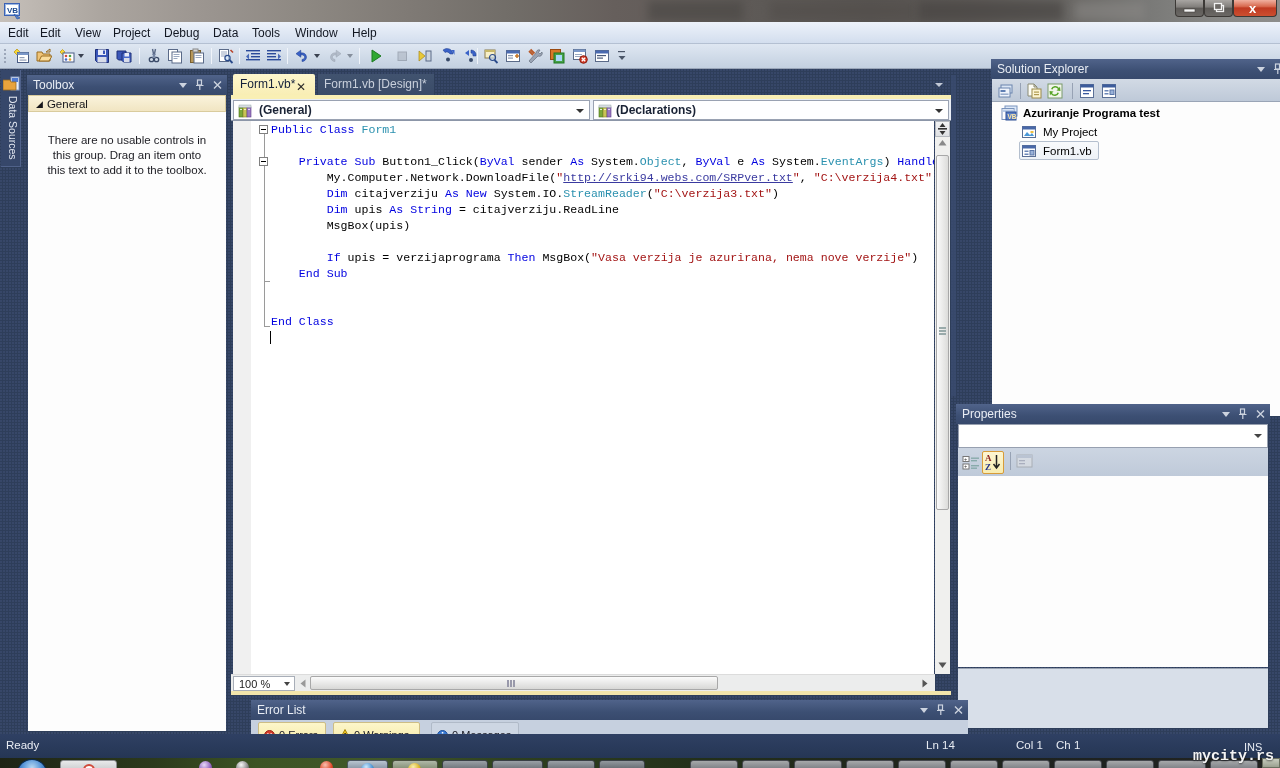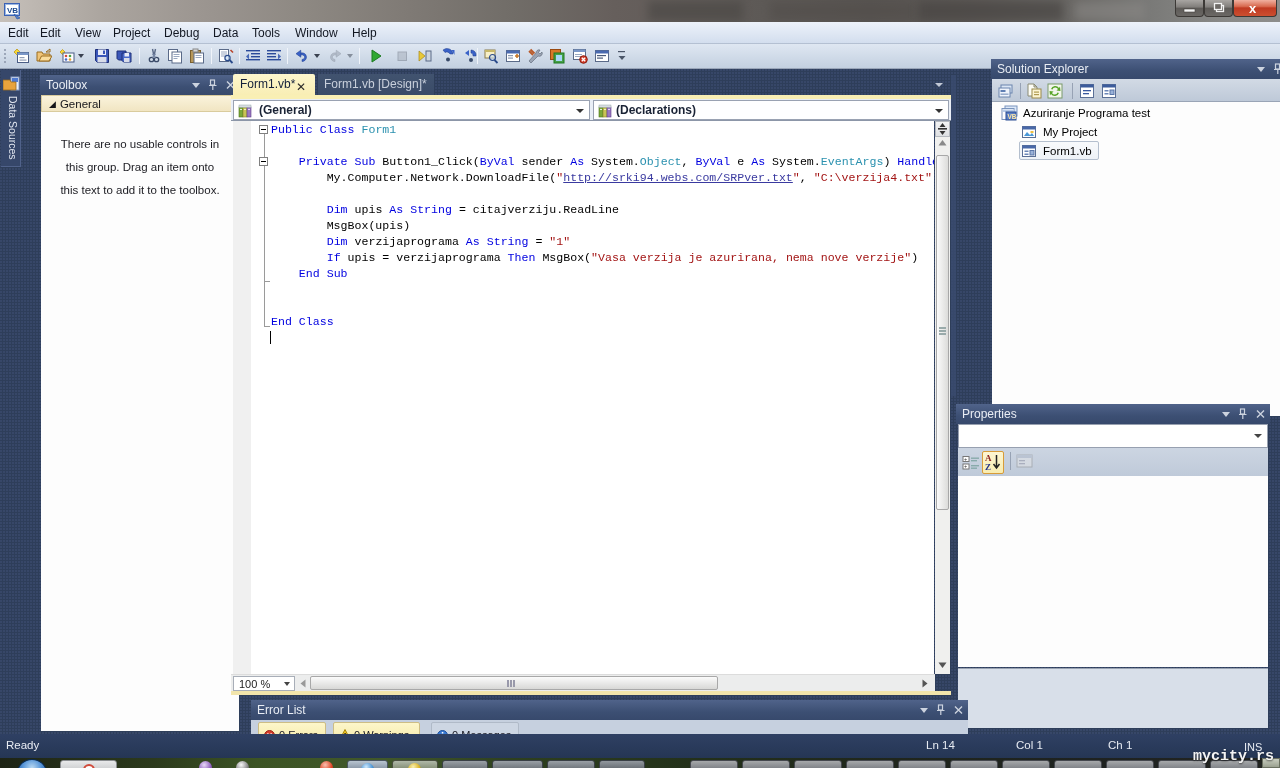--- a/index.html
+++ b/index.html
@@ -45,26 +45,26 @@
   .panel-h { position:absolute; left:0; top:0; right:0; height:20px;
     background:linear-gradient(#50638a,#3c4f73 60%,#37496c);
     color:#e9edf4; font-size:12px; line-height:20px; padding-left:6px; }
   .ph-svg { position:absolute; right:3px; top:4px; }
 
   
   #ds-tab { left:1px; top:70px; width:20px; height:97px; background:#36476a; border-right:1px solid #50628a; border-bottom:1px solid #50628a;}
   #ds-text { position:absolute; left:3px; top:26px; width:15px; height:90px; writing-mode:vertical-rl; font-size:10.5px; color:#dfe4ee; white-space:nowrap;}
 
   
-  #toolbox { left:40px; top:75px; width:200px; height:656px; }
+  #toolbox { left:27px; top:75px; width:200px; height:656px; }
   #tb-general { position:absolute; left:1px; top:20px; right:1px; height:17px;
     background:linear-gradient(#faf3dc,#f1e5c2); border:1px solid #d9cb9d;
     font-size:11.5px; color:#16161a; line-height:16px; }
   #tb-body { position:absolute; left:1px; top:37px; right:1px; bottom:0; background:#fdfdfd; }
-  #tb-msg { position:absolute; left:0px; right:0px; top:21px; text-align:center; font-size:11.5px; color:#1c1c22; line-height:23px; }
+  #tb-msg { position:absolute; left:0px; right:0px; top:21px; text-align:center; font-size:11.5px; color:#1c1c22; line-height:15px; }
 
   
   #editor { left:231px; top:74px; width:720px; height:623px; }
   #tab-active { position:absolute; left:2px; top:0; width:82px; height:34px;
     background:linear-gradient(#fdf7cd,#f6e8a5); border-radius:2px 2px 0 0;
     font-size:12px; color:#14203a; line-height:21px; padding-left:7px; }
   #tab-x { position:absolute; left:63px; top:3px; font-size:12px; color:#2a2a2a; }
   #tab-inactive { position:absolute; left:87px; top:0; width:116px; height:21px;
     background:linear-gradient(#41536f,#3a4b68);
     font-size:12px; color:#c9d0dc; line-height:21px; padding-left:6px; }
@@ -391,23 +391,23 @@
     <div class="otick" style="left:31px; top:205px; width:6px;"></div>
     <div class="obox" style="left:26px; top:4px;">
         <span style="position:absolute;left:1px;top:3px;width:5px;height:1px;background:#000"></span>
       </div>
     <div class="obox" style="left:26px; top:36px;">
         <span style="position:absolute;left:1px;top:3px;width:5px;height:1px;background:#000"></span>
       </div>
     <div class="cl" style="left:38px; top:1px;"><span class="k">Public</span> <span class="k">Class</span> <span class="t">Form1</span></div>
     <div class="cl" style="left:38px; top:33px;">    <span class="k">Private</span> <span class="k">Sub</span> Button1_Click(<span class="k">ByVal</span> sender <span class="k">As</span> System.<span class="t">Object</span>, <span class="k">ByVal</span> e <span class="k">As</span> System.<span class="t">EventArgs</span>) <span class="k">Handles</span></div>
     <div class="cl" style="left:38px; top:49px;">        My.Computer.Network.DownloadFile(<span class="s">"</span><span class="su">http://srki94.webs.com/SRPver.txt</span><span class="s">"</span>, <span class="s">"C:\verzija4.txt"</span>)</div>
+    <div class="cl" style="left:38px; top:65px;">        <span class="k">Dim</span> citajverziju <span class="k">As</span> <span class="k">New</span> System.IO.<span class="t">StreamReader</span>(<span class="s">"C:\verzija3.txt"</span>)</div>
     <div class="cl" style="left:38px; top:81px;">        <span class="k">Dim</span> upis <span class="k">As</span> <span class="k">String</span> = citajverziju.ReadLine</div>
     <div class="cl" style="left:38px; top:97px;">        MsgBox(upis)</div>
-    <div class="cl" style="left:38px; top:113px;">        <span class="k">Dim</span> verzijaprograma <span class="k">As</span> <span class="k">String</span> = <span class="s">"1"</span></div>
     <div class="cl" style="left:38px; top:129px;">        <span class="k">If</span> upis = verzijaprograma <span class="k">Then</span> MsgBox(<span class="s">"Vasa verzija je azurirana, nema nove verzije"</span>)</div>
     <div class="cl" style="left:38px; top:145px;">    <span class="k">End</span> <span class="k">Sub</span></div>
     <div class="cl" style="left:38px; top:193px;"><span class="k">End</span> <span class="k">Class</span></div>
     <div style="position:absolute; left:37px; top:210px; width:1px; height:13px; background:#000;"></div>
   </div>
   <div id="vscroll">
     <div style="position:absolute;left:0;top:0;width:15px;height:16px;background:linear-gradient(#f2f3f4,#dddfe2);border:1px solid #b5b9bf;">
       <svg width="13" height="14" viewBox="0 0 13 14">
           <path d="M6.5 1 L9.5 5 L3.5 5 Z" fill="#333"></path>
           <rect x="2" y="6" width="9" height="1.6" fill="#333"></rect>
@@ -487,21 +487,21 @@
     </svg>
   </div>
   <div id="se-body">
     <svg style="position:absolute;left:9px;top:3px" width="17" height="16" viewBox="0 0 17 16">
       <rect x="4" y="1" width="12" height="10" fill="#dce8f8" stroke="#7a94bd"></rect>
       <rect x="1" y="3.5" width="12" height="11" fill="#fff" stroke="#7a94bd"></rect>
       <rect x="2" y="4.5" width="10" height="2.5" fill="#b8cce8"></rect>
       <rect x="5" y="7" width="10" height="8" fill="#5b7fc4" stroke="#2d4f94"></rect>
       <text x="6.5" y="13.5" font-size="6.5" font-weight="bold" fill="#ffe9a8" font-family="Liberation Sans">VB</text>
     </svg>
-    <span style="position:absolute;left:31px;top:5px;font-weight:normal;">Azuriranje Programa test</span>
+    <span style="position:absolute;left:31px;top:5px;font-weight:bold;">Azuriranje Programa test</span>
     <svg style="position:absolute;left:29px;top:22px" width="16" height="16" viewBox="0 0 16 16">
       <rect x="1.5" y="2.5" width="13" height="11" fill="#fff" stroke="#5a6f96"></rect>
       <rect x="1.5" y="2.5" width="13" height="3" fill="#4868a8"></rect>
       <path d="M3 12 L6 8 L9 11 L11 9 L13 12 Z" fill="#4a98d8"></path>
       <rect x="9.5" y="7" width="3" height="2" fill="#f0c040"></rect>
     </svg>
     <span style="position:absolute;left:51px;top:24px;text-align:right;">My Project</span>
     <div style="position:absolute;left:27px;top:39px;width:80px;height:19px;border:1px solid #b4bfce;background:linear-gradient(#f8fafc,#eef2f7);border-radius:2px;"></div>
     <svg style="position:absolute;left:29px;top:41px" width="16" height="16" viewBox="0 0 16 16">
       <rect x="1.5" y="2.5" width="13" height="11" fill="#fff" stroke="#5a6f96"></rect>
@@ -587,21 +587,21 @@
       </svg>
       <span style="margin-left:20px;">0 Messages</span>
     </div>
   </div>
 </div>
 
 <div class="abs" id="statusbar">
   <span style="left:6px">Ready</span>
   <span style="left:926px">Ln 14</span>
   <span style="left:1016px">Col 1</span>
-  <span style="left:1108px">Ch 1</span>
+  <span style="left:1056px">Ch 1</span>
   <span style="left:1244px;top:7px;font-size:11px">INS</span>
 </div>
 
 <div class="abs" id="taskbar">
   <div style="position:absolute;left:0;top:0;width:1280px;height:10px;background:linear-gradient(90deg,#1e2415 0%,#2c3a1c 12%,#3c5424 20%,#41582a 30%,#2e401e 40%,#23301a 55%,#20261c 70%,#1e2220 85%,#232521 100%);"></div>
   <div style="position:absolute;left:17px;top:1px;width:30px;height:28px;border-radius:50%;background:radial-gradient(circle at 50% 30%,#b9d9f2 0%,#5896d8 40%,#1d5498 75%,#0a3068 100%);border:1px solid #0a2a50;"></div>
   <div class="tkbtn" style="left:60px;width:57px;background:linear-gradient(#e8e9ea,#c8cacc);border:1px solid #8a8d90;">
       <div style="position:absolute;left:22px;top:3px;width:12px;height:12px;border-radius:50%;border:2px solid #d04a3a;background:#fff;"></div>
     </div>
   <div style="position:absolute;left:199px;top:3px;width:13px;height:13px;border-radius:50%;background:radial-gradient(circle at 40% 30%,#e8d8f8,#8a5ab8 60%,#5a2a88);"></div>

